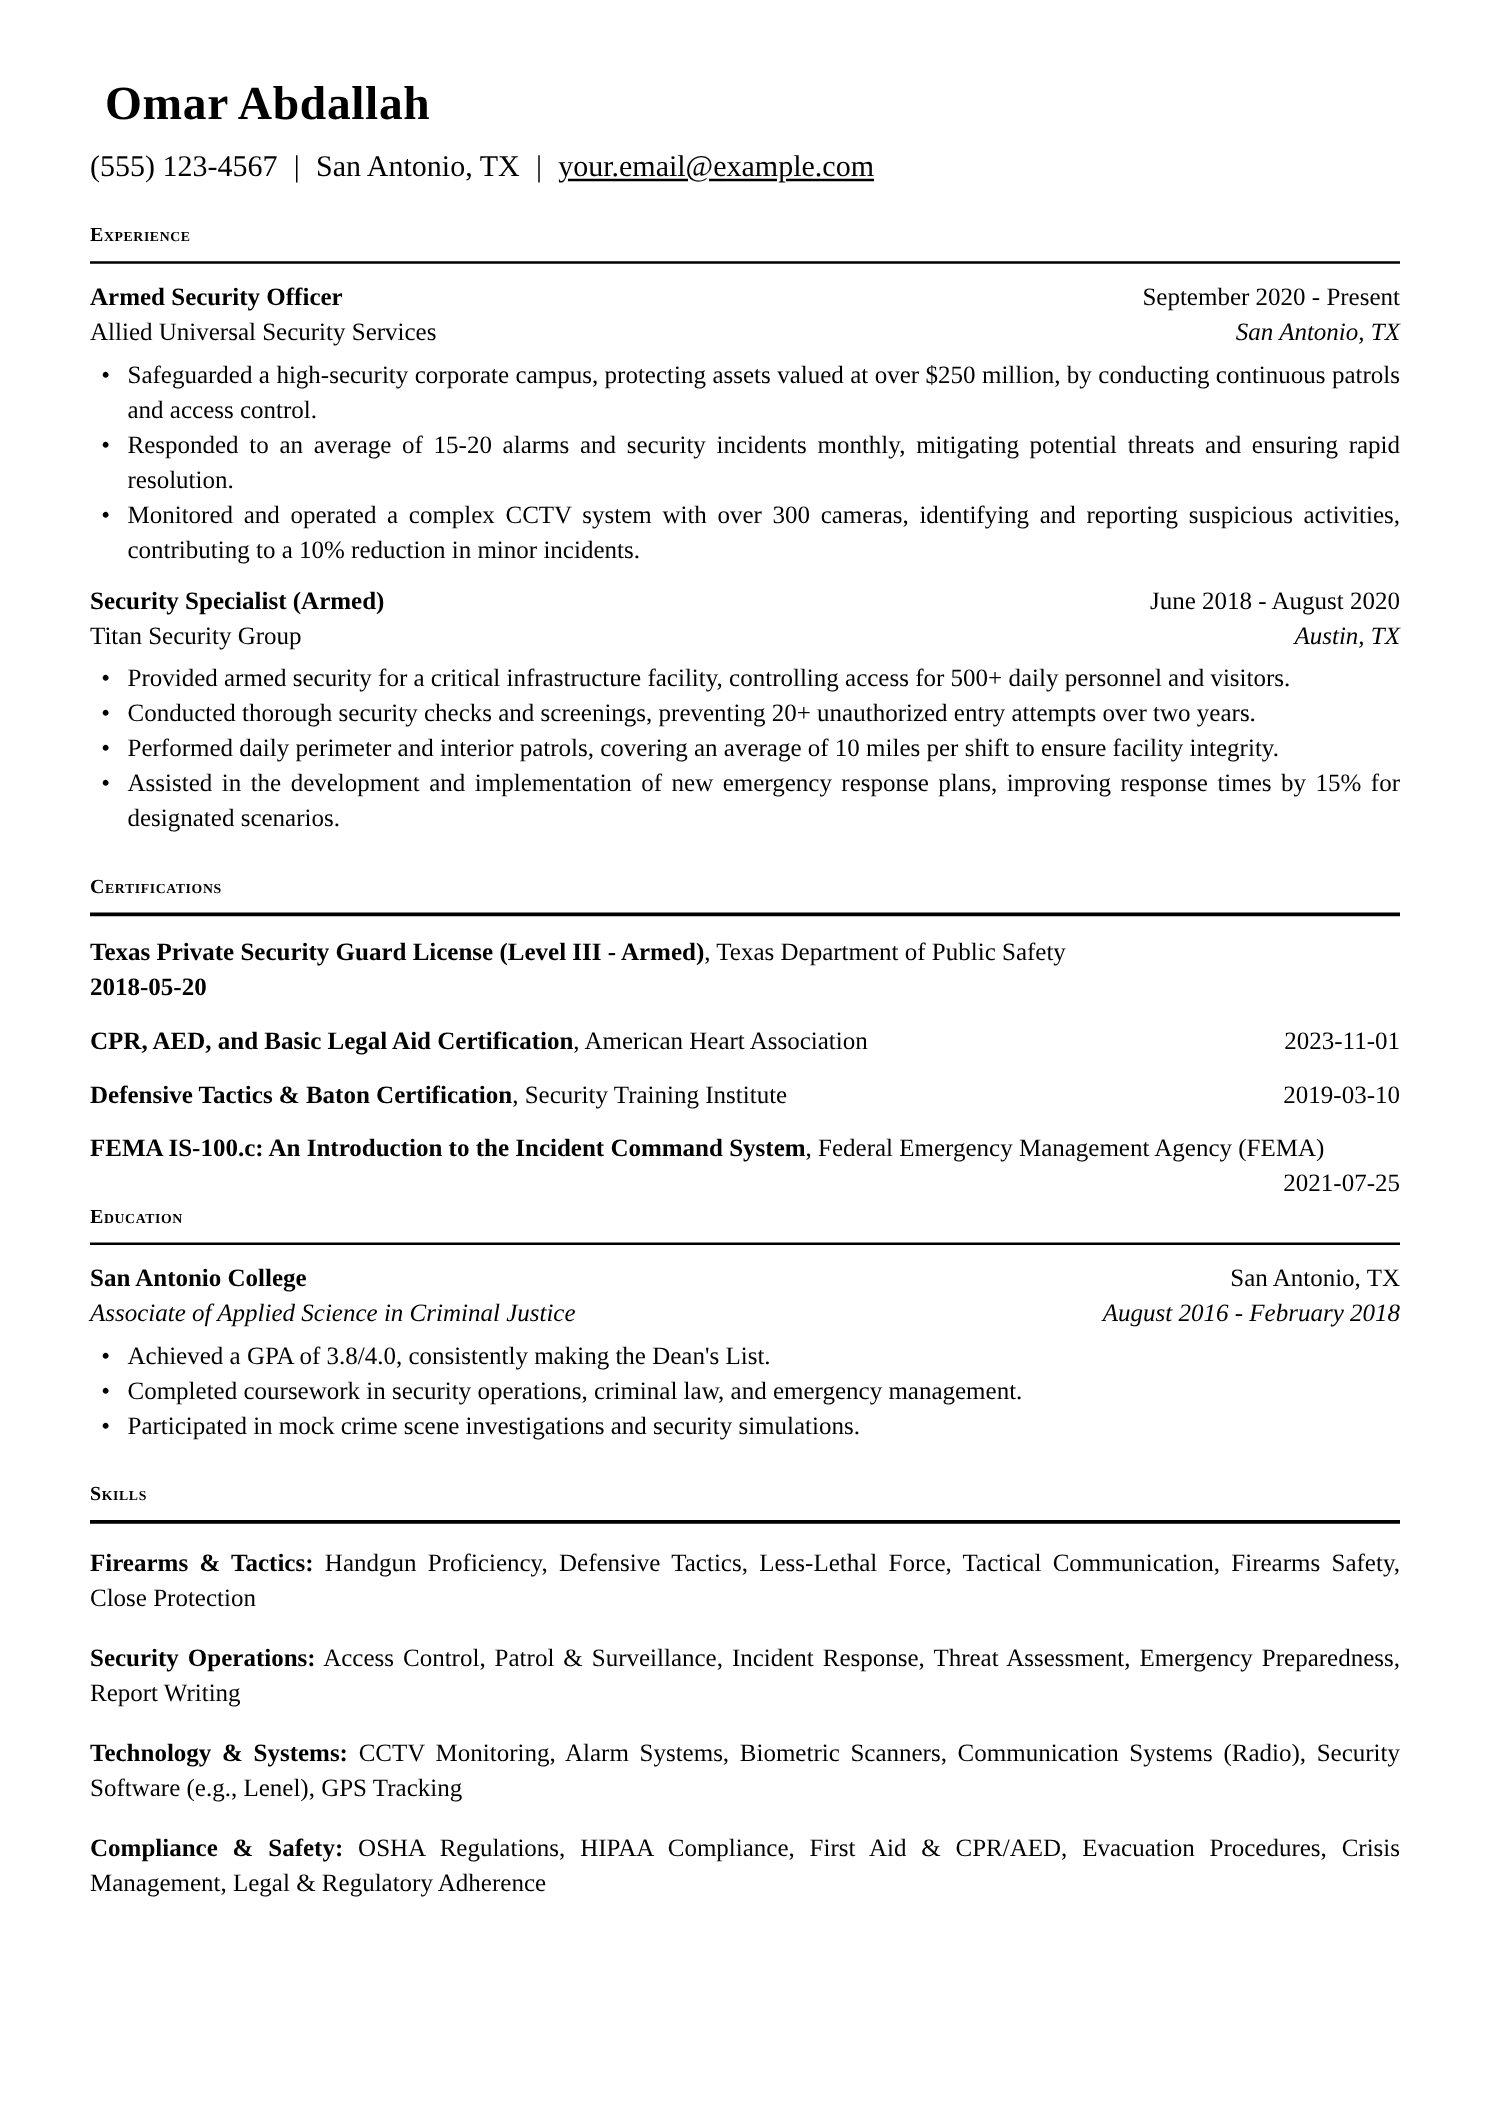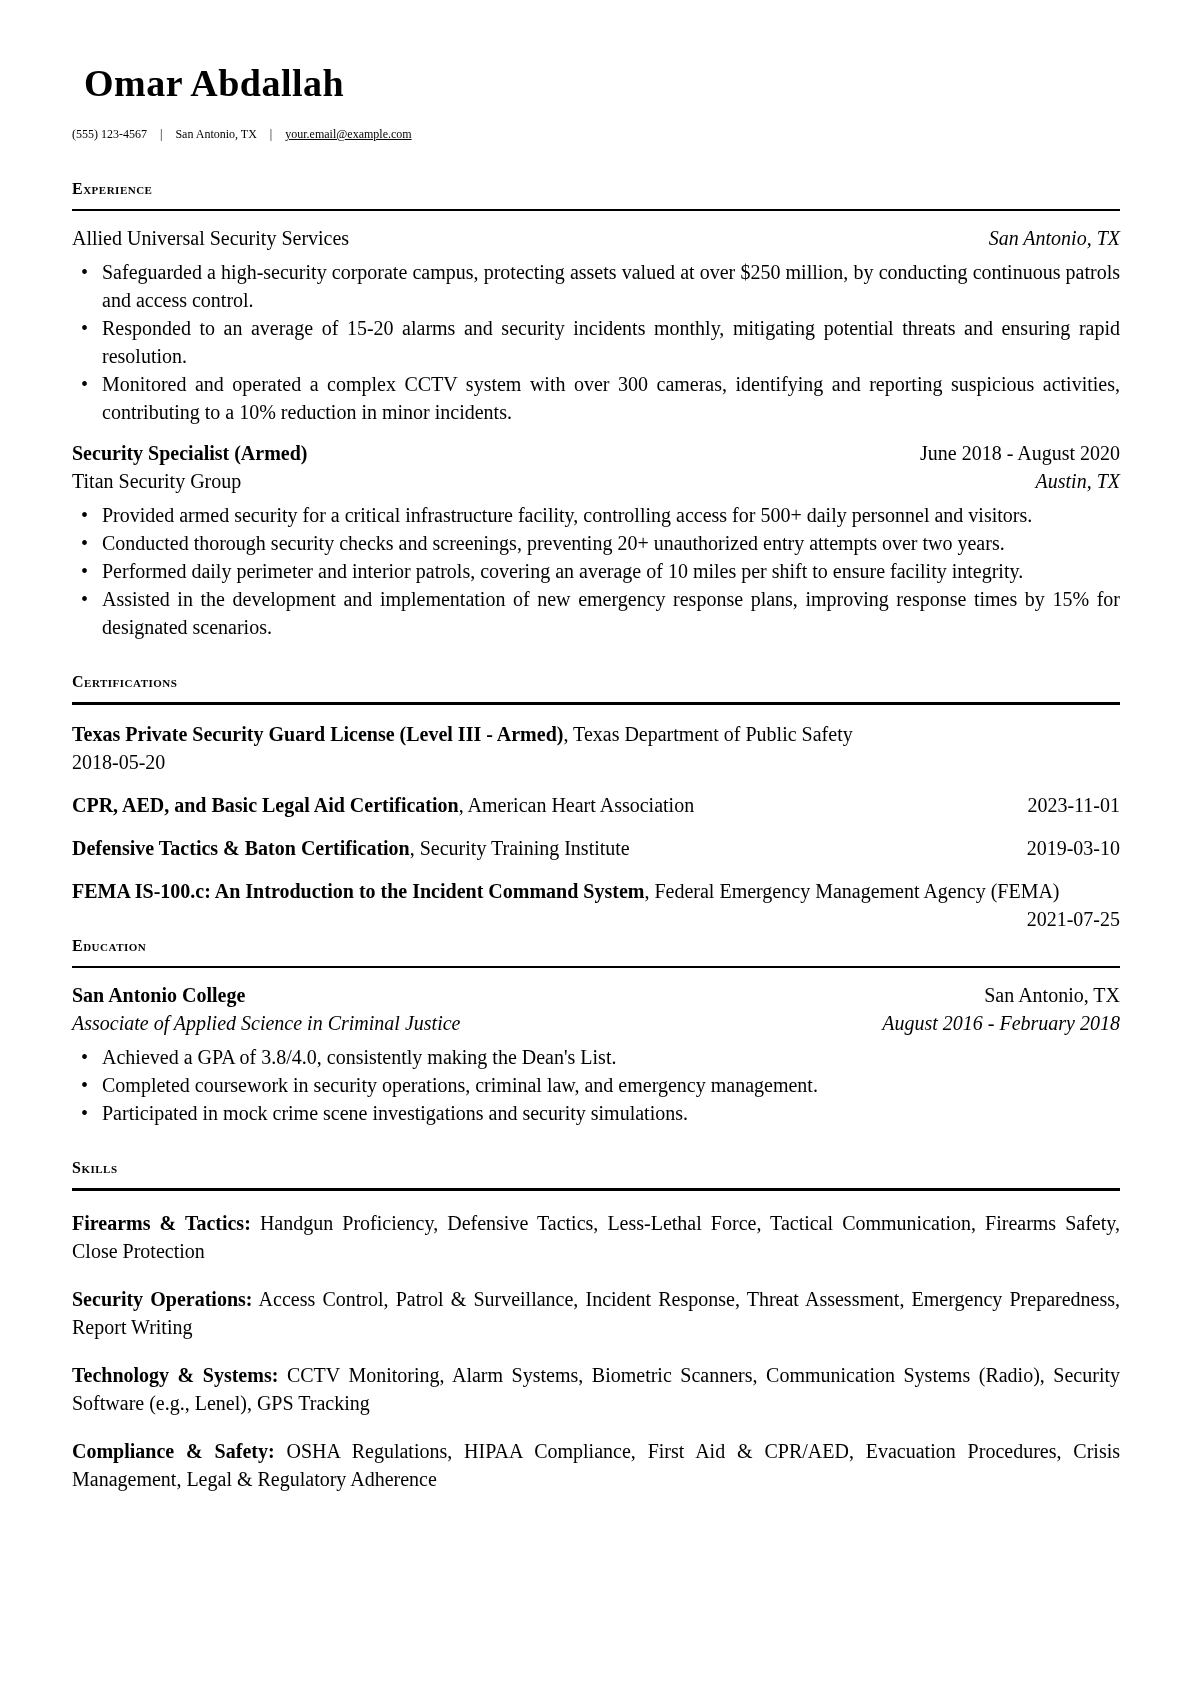--- a/index.html
+++ b/index.html
@@ -26,21 +26,21 @@
   
   .name {
     font-size: 38px;
     font-weight: bold;
     line-height: 42px;
     margin: 12px;
     letter-spacing: 0.5px;
   }
   .contact-line {
     margin-top: 16px;
-    font-size: 12px;
+    font-size: 24px;
     line-height: 28px;
   }
   .contact-sep {
     display: inline-block;
     margin: 0 13px;
   }
   .email-link {
     color: #000000;
     text-decoration: underline;
     cursor: pointer;
@@ -85,41 +85,45 @@
     text-align: justify;
   }
   .bullet-marker {
     position: absolute;
     left: 9px;
     top: 0;
   }
   
   .cert { margin-top: 15px; text-align: justify; }
   .cert .cert-date-float { float: right; }
-  .cert .cert-date-line  { text-align: left; }
+  .cert .cert-date-line  { text-align: left; font-weight: bold; }
   
   .skill-group { margin-top: 18px; text-align: justify; }
 </style>
 </head>
 <body>
 
 <div class="page">
 
   <header>
     <h1 class="name">Omar Abdallah</h1>
     <div class="contact-line">
       <span>(555) 123-4567</span><span class="contact-sep">|</span><span>San Antonio, TX</span><span class="contact-sep">|</span><a class="email-link">your.email@example.com</a>
     </div>
   </header>
 
   <section class="section">
     <h2 class="section-heading">Experience</h2>
     <div class="section-rule"></div>
 
     <div class="entry">
+      <div class="row">
+        <span class="left bold">Armed Security Officer</span>
+        <span class="right">September 2020 - Present</span>
+      </div>
       <div class="row">
         <span class="left">Allied Universal Security Services</span>
         <span class="right italic">San Antonio, TX</span>
       </div>
       <ul class="bullets">
         <li><span class="bullet-marker">•</span><span>Safeguarded a high-security corporate campus, protecting assets valued at over $250 million, by conducting continuous patrols and access control.</span></li>
         <li><span class="bullet-marker">•</span><span>Responded to an average of 15-20 alarms and security incidents monthly, mitigating potential threats and ensuring rapid resolution.</span></li>
         <li><span class="bullet-marker">•</span><span>Monitored and operated a complex CCTV system with over 300 cameras, identifying and reporting suspicious activities, contributing to a 10% reduction in minor incidents.</span></li>
       </ul>
     </div>

